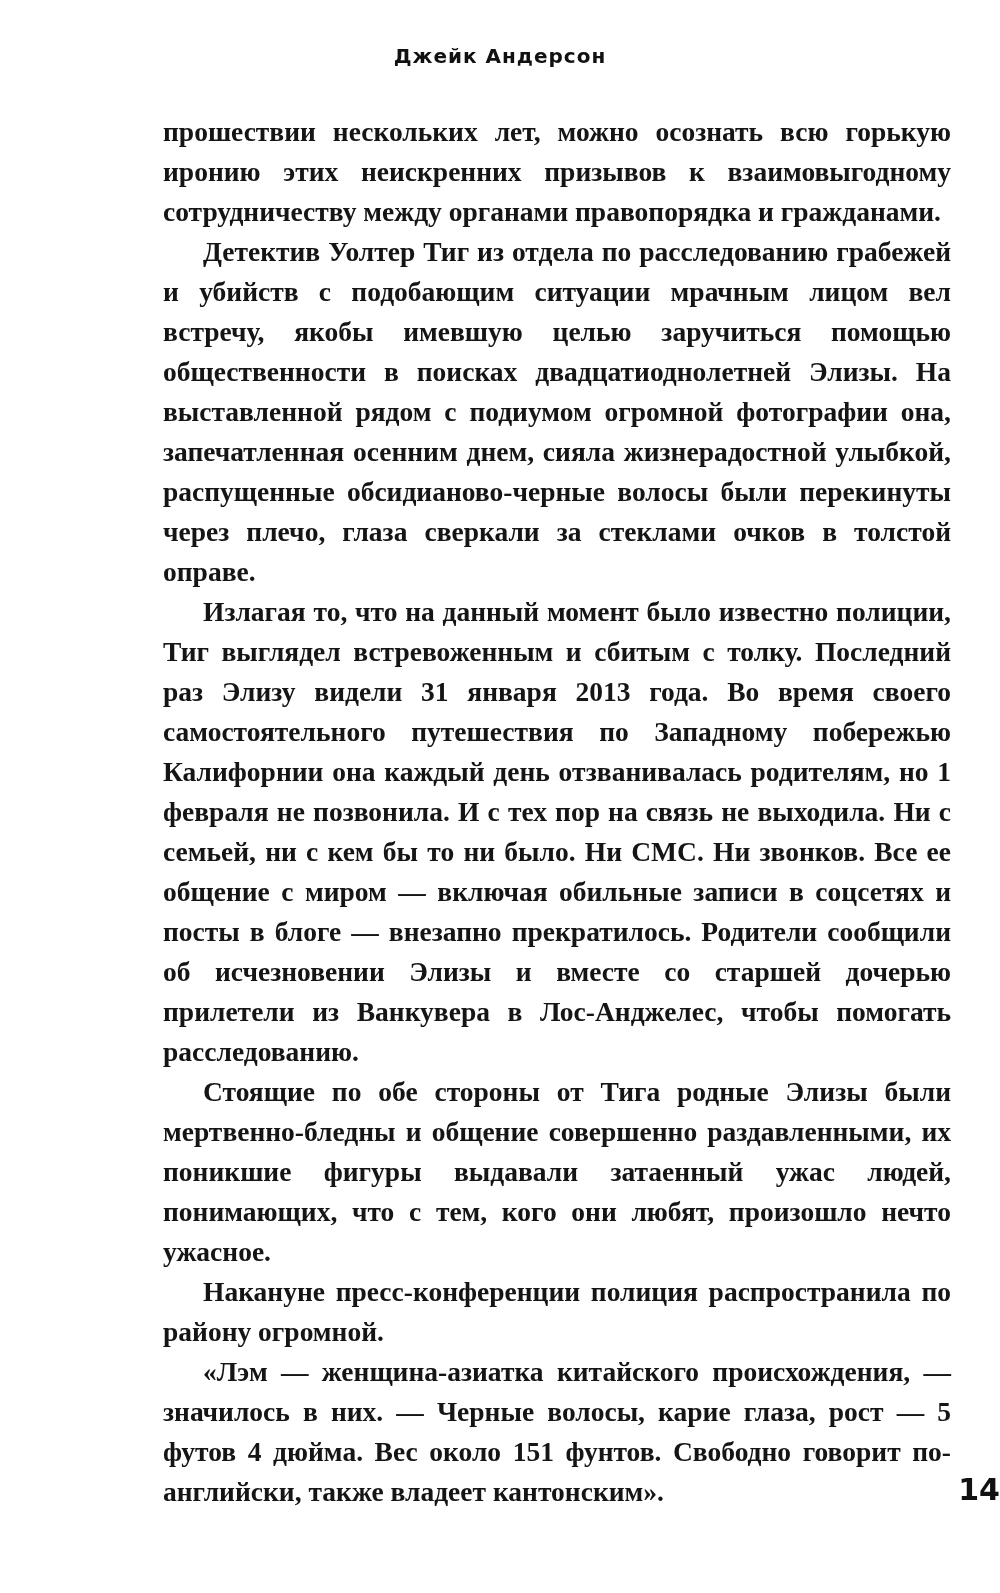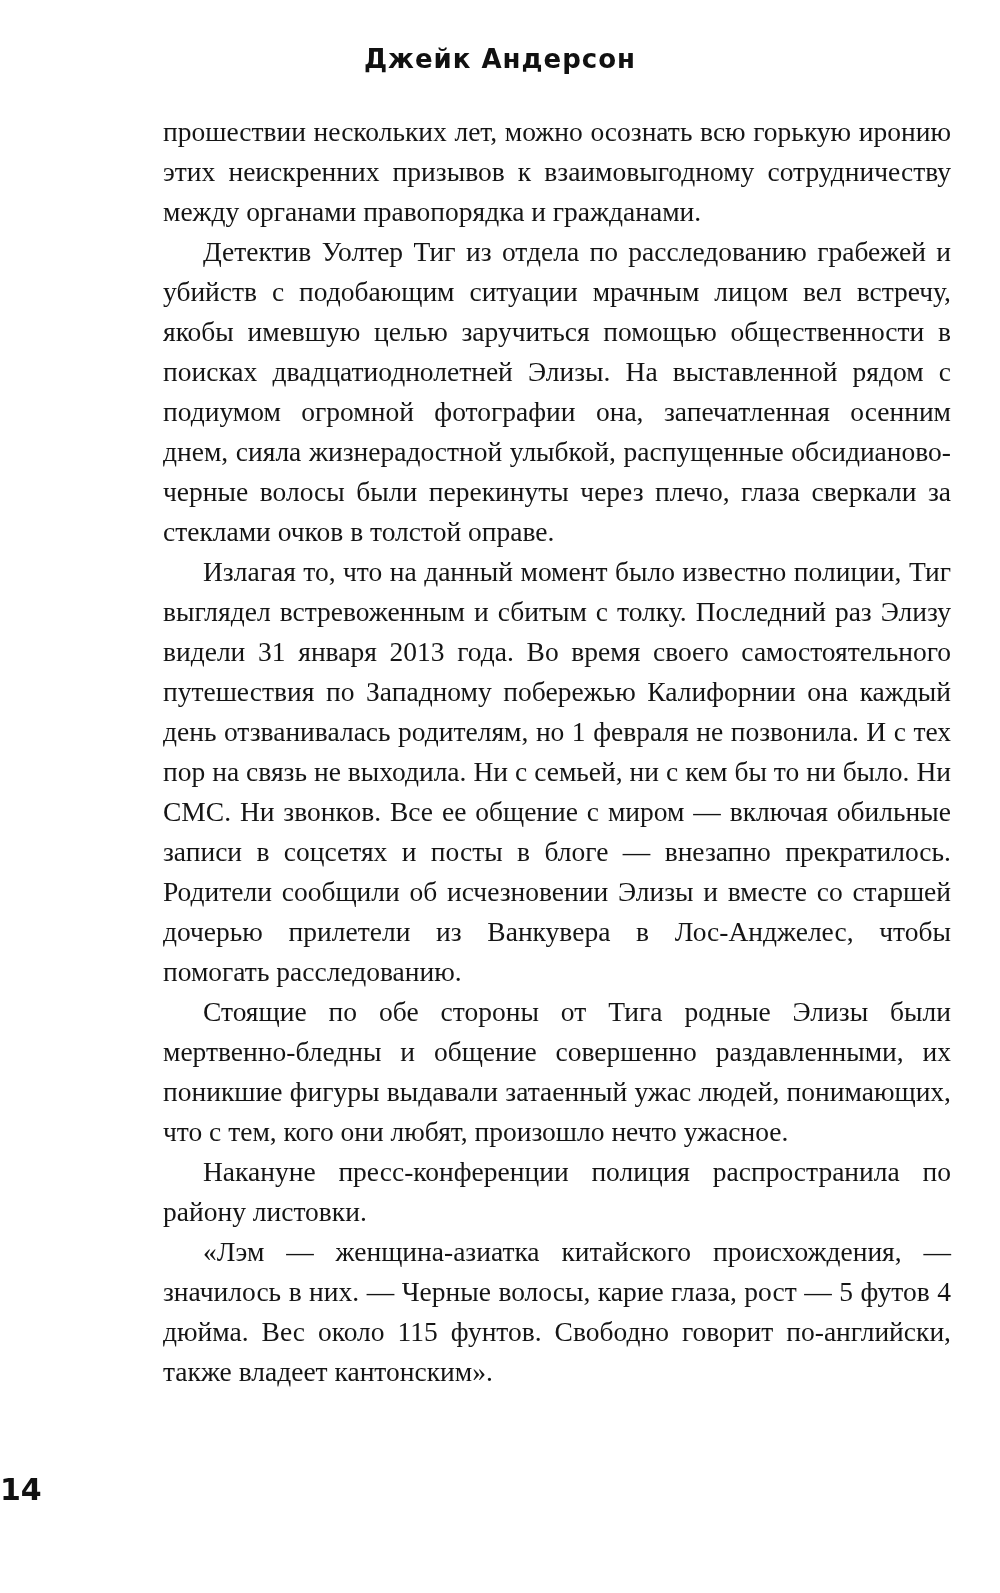--- a/index.html
+++ b/index.html
@@ -16,67 +16,68 @@
     overflow: hidden;
   }
   .running-head {
     position: absolute;
     top: 44px;
     left: 0;
     width: 1000px;
     text-align: center;
     font-family: "DejaVu Sans", sans-serif;
     font-weight: 700;
-    font-size: 26px;
+    font-size: 20px;
     letter-spacing: 1px;
     color: #111111;
   }
   .body-text {
     position: absolute;
     top: 112px;
     left: 163px;
     width: 788px;
     font-family: "Liberation Serif", "DejaVu Serif", serif;
     font-size: 27.5px;
     line-height: 40px;
     text-align: justify;
     color: #151515;
     hyphens: auto;
+    font-weight: bold;
     -webkit-hyphens: auto;
   }
   .body-text p {
     margin: 0;
     padding: 0;
   }
   .body-text p.indented {
     text-indent: 40px;
   }
   .folio {
     position: absolute;
     top: 1472px;
     left: 0;
     width: 1000px;
-    text-align: left;
+    text-align: right;
     font-family: "DejaVu Sans", sans-serif;
     font-weight: 700;
     font-size: 30px;
     color: #111111;
   }
 </style>
 </head>
 <body>
 
 <div class="page">
 
   <div class="running-head">Джейк Андерсон</div>
 
   <div class="body-text">
     <p>прошествии нескольких лет, можно осознать всю горькую иронию этих неискренних призывов к взаимовыгодному сотрудничеству между органами правопорядка и гражданами.</p>
     <p class="indented">Детектив Уолтер Тиг из отдела по расследованию грабежей и убийств с подобающим ситуации мрачным лицом вел встречу, якобы имевшую целью заручиться помощью общественности в поисках двадцатиоднолетней Элизы. На выставленной рядом с подиумом огромной фотографии она, запечатленная осенним днем, сияла жизнерадостной улыбкой, распущенные обсидианово-черные волосы были перекинуты через плечо, глаза сверкали за стеклами очков в толстой оправе.</p>
     <p class="indented">Излагая то, что на данный момент было известно полиции, Тиг выглядел встревоженным и сбитым с толку. Последний раз Элизу видели 31 января 2013 года. Во время своего самостоятельного путешествия по Западному побережью Калифорнии она каждый день отзванивалась родителям, но 1 февраля не позвонила. И с тех пор на связь не выходила. Ни с семьей, ни с кем бы то ни было. Ни СМС. Ни звонков. Все ее общение с миром — включая обильные записи в соцсетях и посты в блоге — внезапно прекратилось. Родители сообщили об исчезновении Элизы и вместе со старшей дочерью прилетели из Ванкувера в Лос-Анджелес, чтобы помогать расследованию.</p>
     <p class="indented">Стоящие по обе стороны от Тига родные Элизы были мертвенно-бледны и общение совершенно раздавленными, их поникшие фигуры выдавали затаенный ужас людей, понимающих, что с тем, кого они любят, произошло нечто ужасное.</p>
-    <p class="indented">Накануне пресс-конференции полиция распространила по району листовки.</p>
-    <p class="indented">«Лэм — женщина-азиатка китайского происхождения, — значилось в них. — Черные волосы, карие глаза, рост — 5 футов 4 дюйма. Вес около 115 фунтов. Свободно говорит по-английски, также владеет кантонским».</p>
+    <p class="indented">Накануне пресс-конференции полиция распространила по району огромной.</p>
+    <p class="indented">«Лэм — женщина-азиатка китайского происхождения, — значилось в них. — Черные волосы, карие глаза, рост — 5 футов 4 дюйма. Вес около 151 фунтов. Свободно говорит по-английски, также владеет кантонским».</p>
   </div>
 
   <div class="folio">14</div>
 
 </div>
 
 </body></html>

